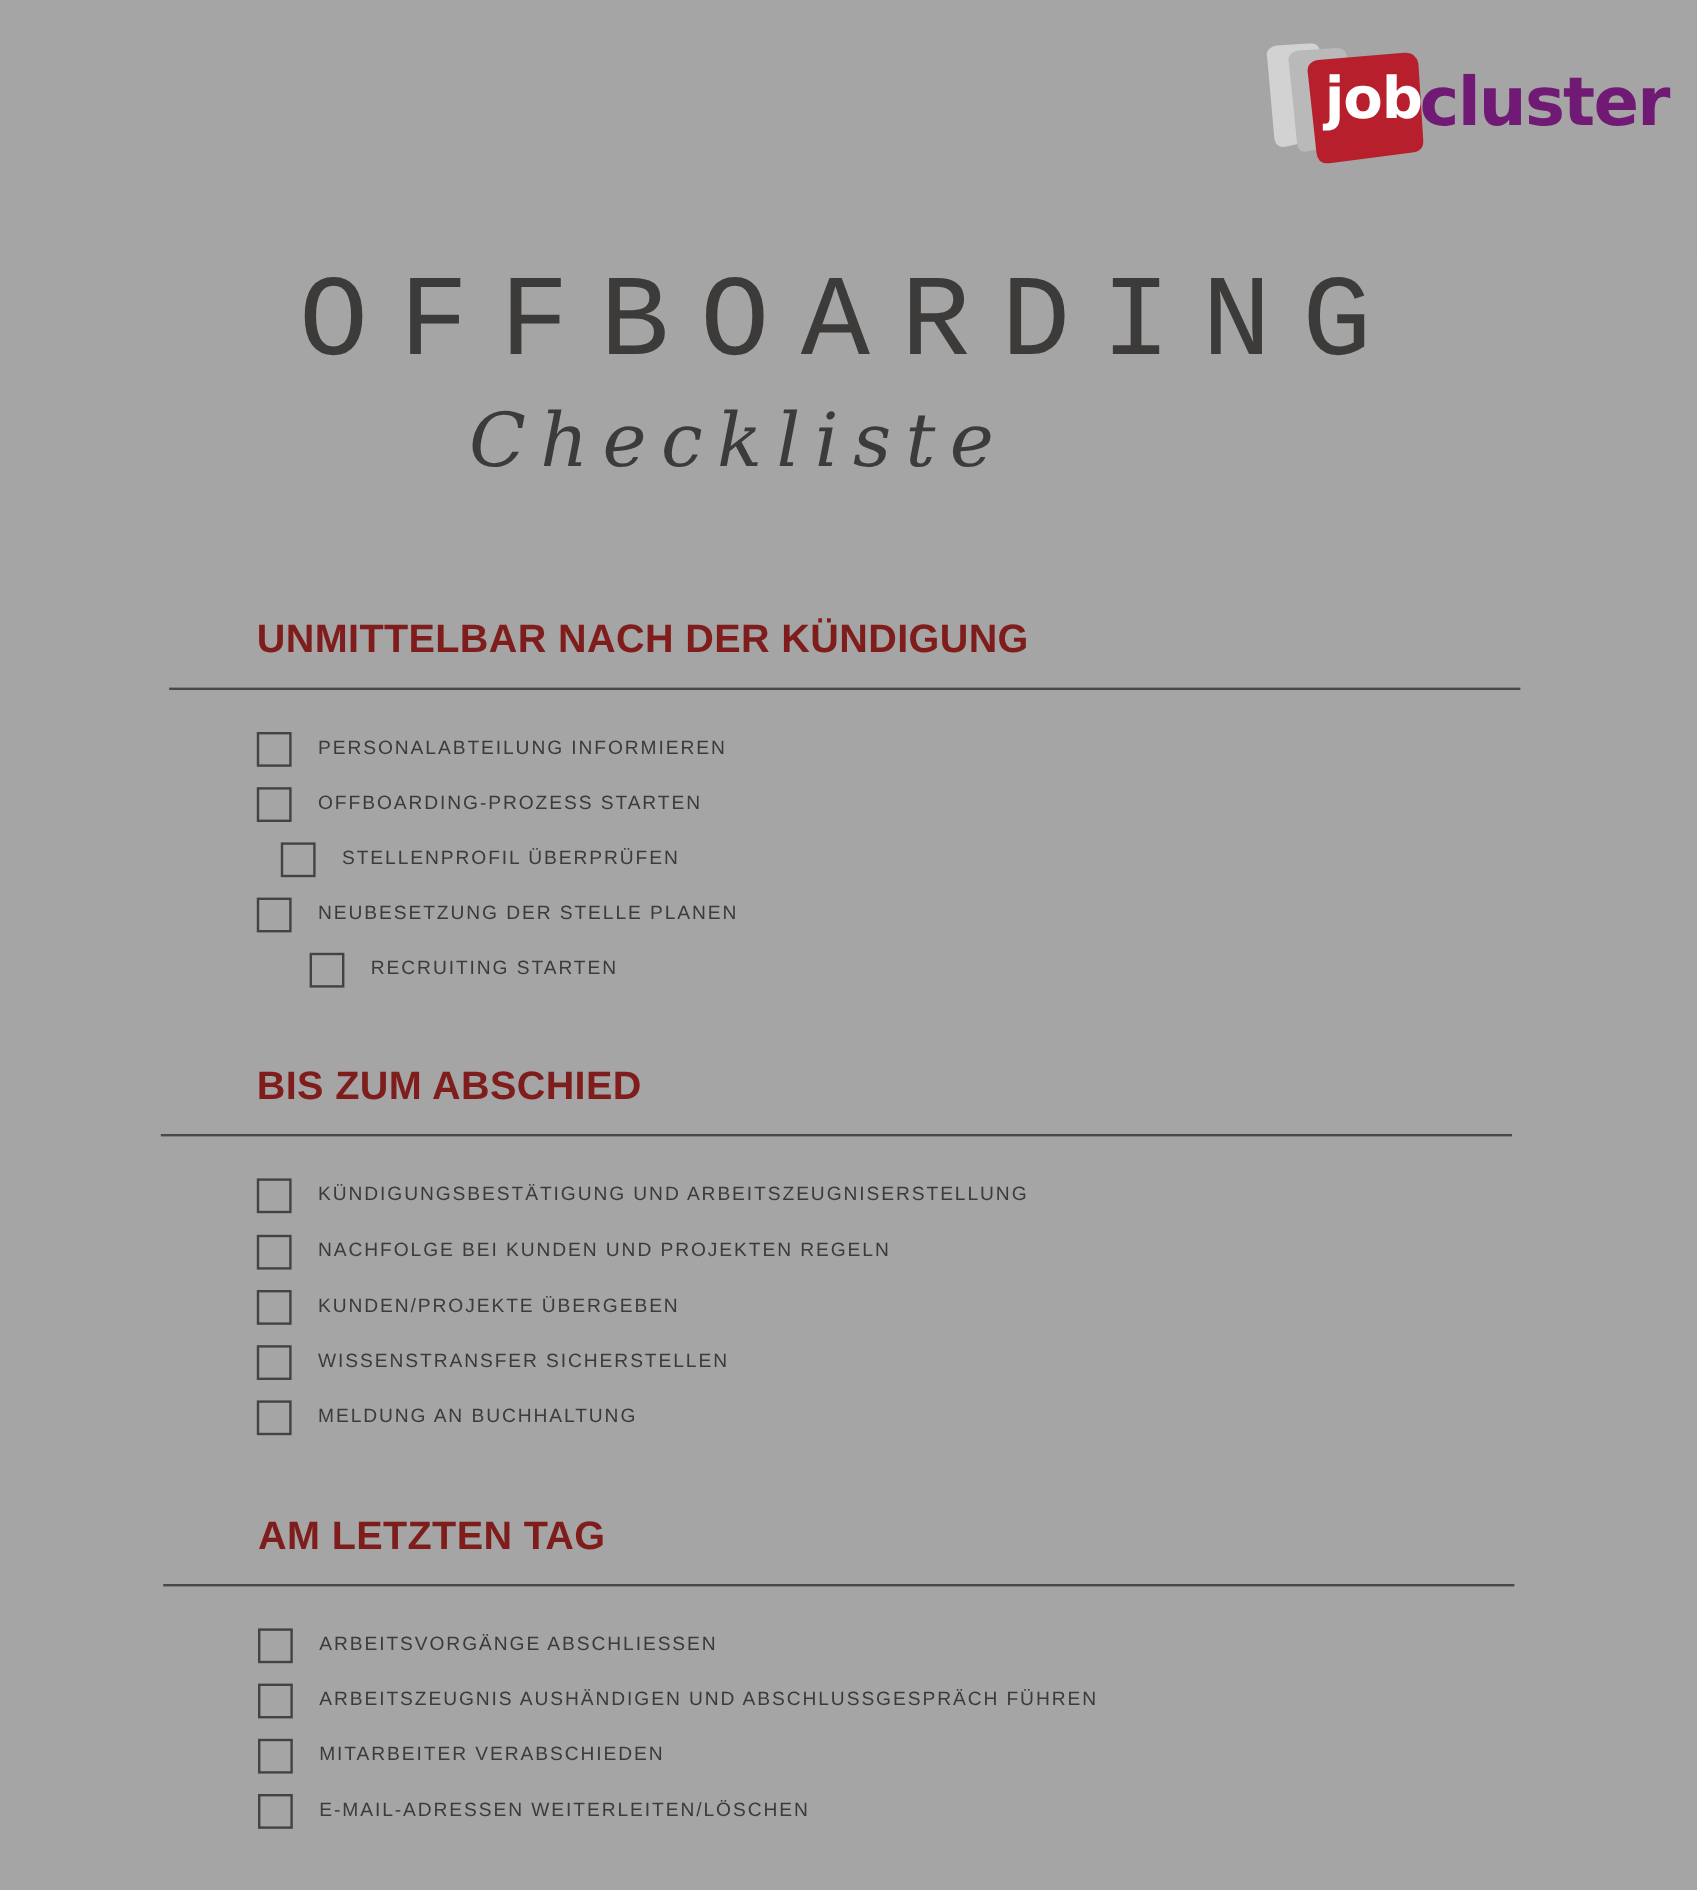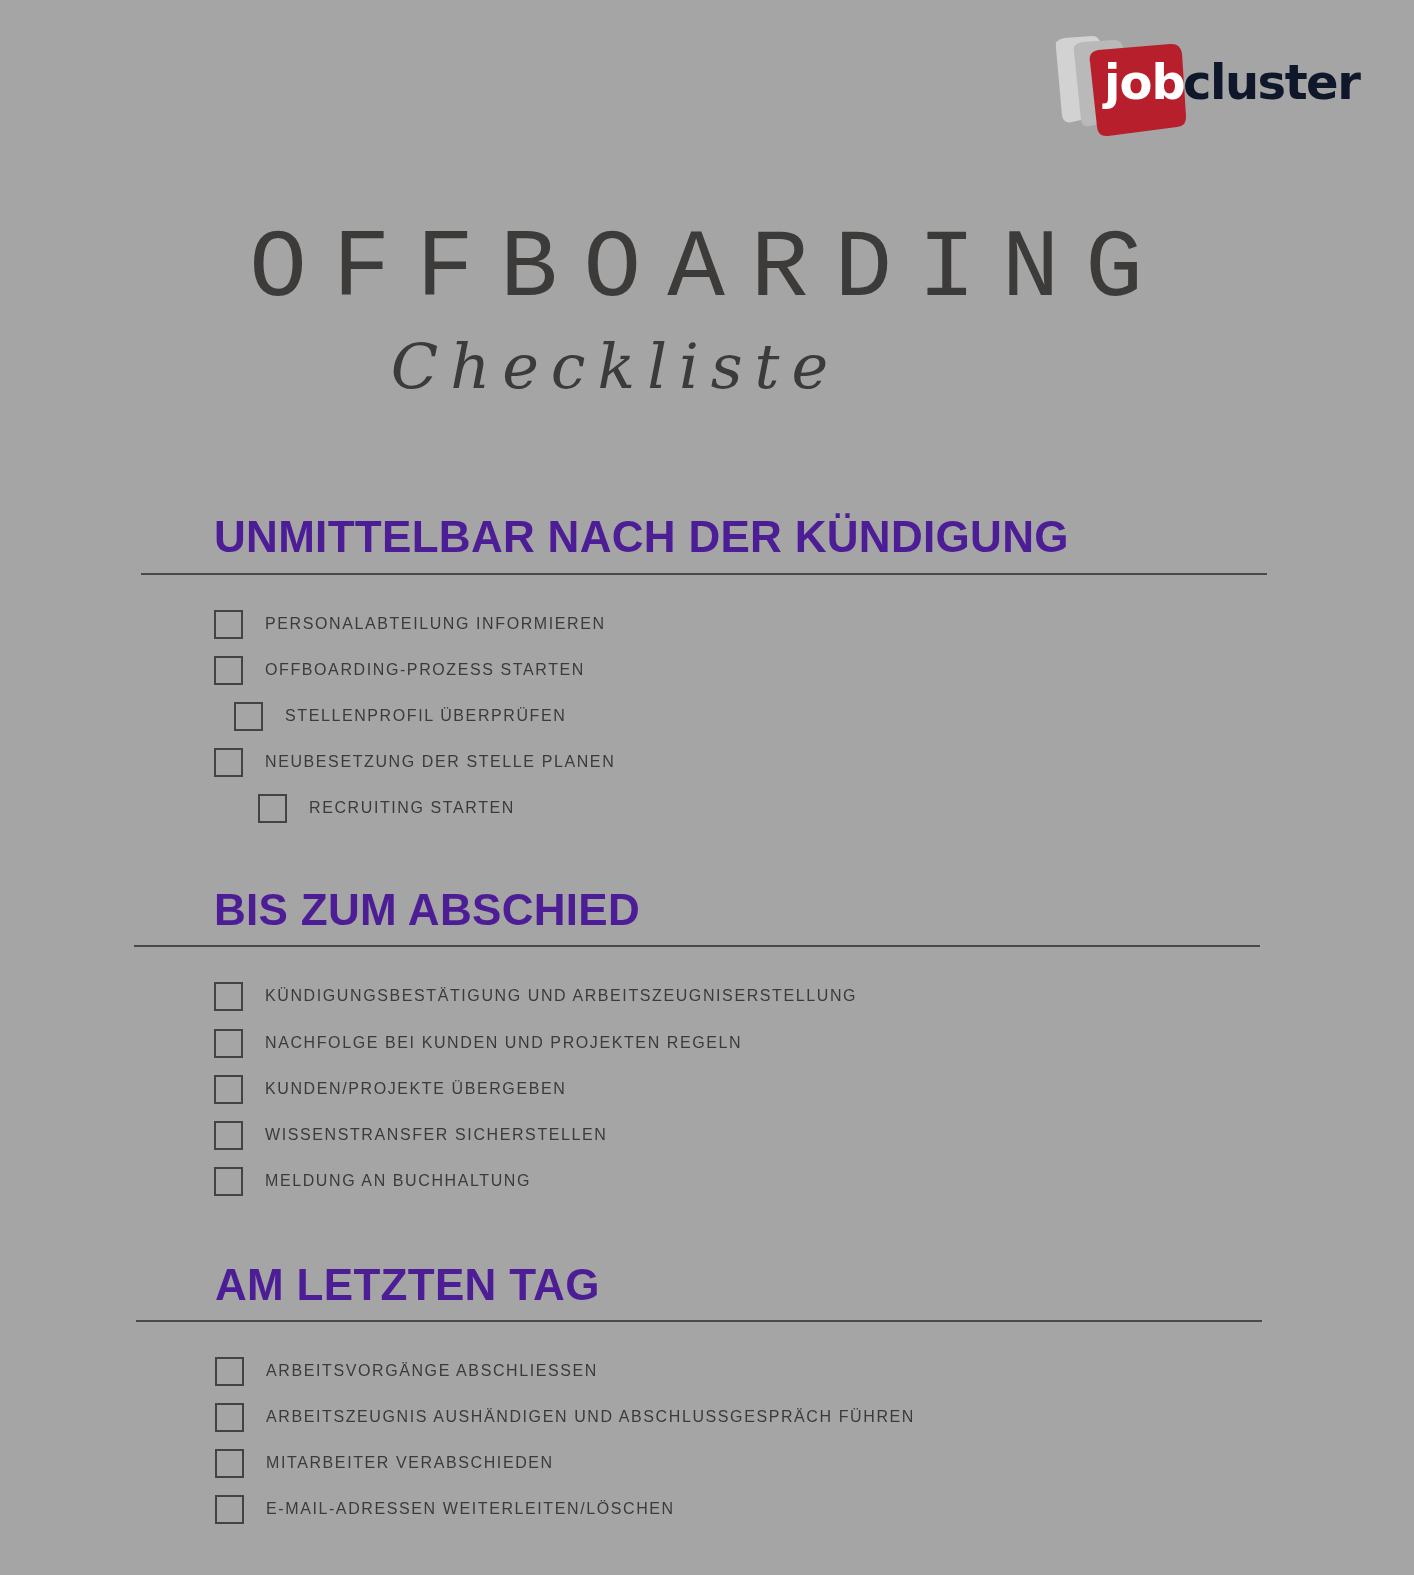--- a/index.html
+++ b/index.html
@@ -34,22 +34,22 @@
       color: #ffffff;
       letter-spacing: -1px;
       line-height: 1;
     }
     .logo .cluster {
       position: absolute;
       left: 131px;
       top: 22px;
       font-family: "DejaVu Sans", sans-serif;
       font-weight: bold;
-      font-size: 48px;
-      color: #0f172a;
+      font-size: 56px;
+      color: #701a75;
       letter-spacing: -1.5px;
       line-height: 1;
     }
     
     .title {
       position: absolute;
       left: 0;
       top: 222px;
       width: 1414px;
       text-align: center;
@@ -80,23 +80,23 @@
     .section {
       position: absolute;
       left: 0;
       width: 1414px;
     }
     .section-heading {
       position: absolute;
       left: 214px;
       font-family: "Liberation Sans", "DejaVu Sans", sans-serif;
       font-weight: bold;
-      font-size: 44px;
+      font-size: 33px;
       letter-spacing: 0.3px;
-      color: #4c1d95;
+      color: #7f1d1d;
       line-height: 1;
       white-space: nowrap;
     }
     .section-rule {
       position: absolute;
       height: 2px;
       background: #4a4948;
     }
     .item {
       position: absolute;

